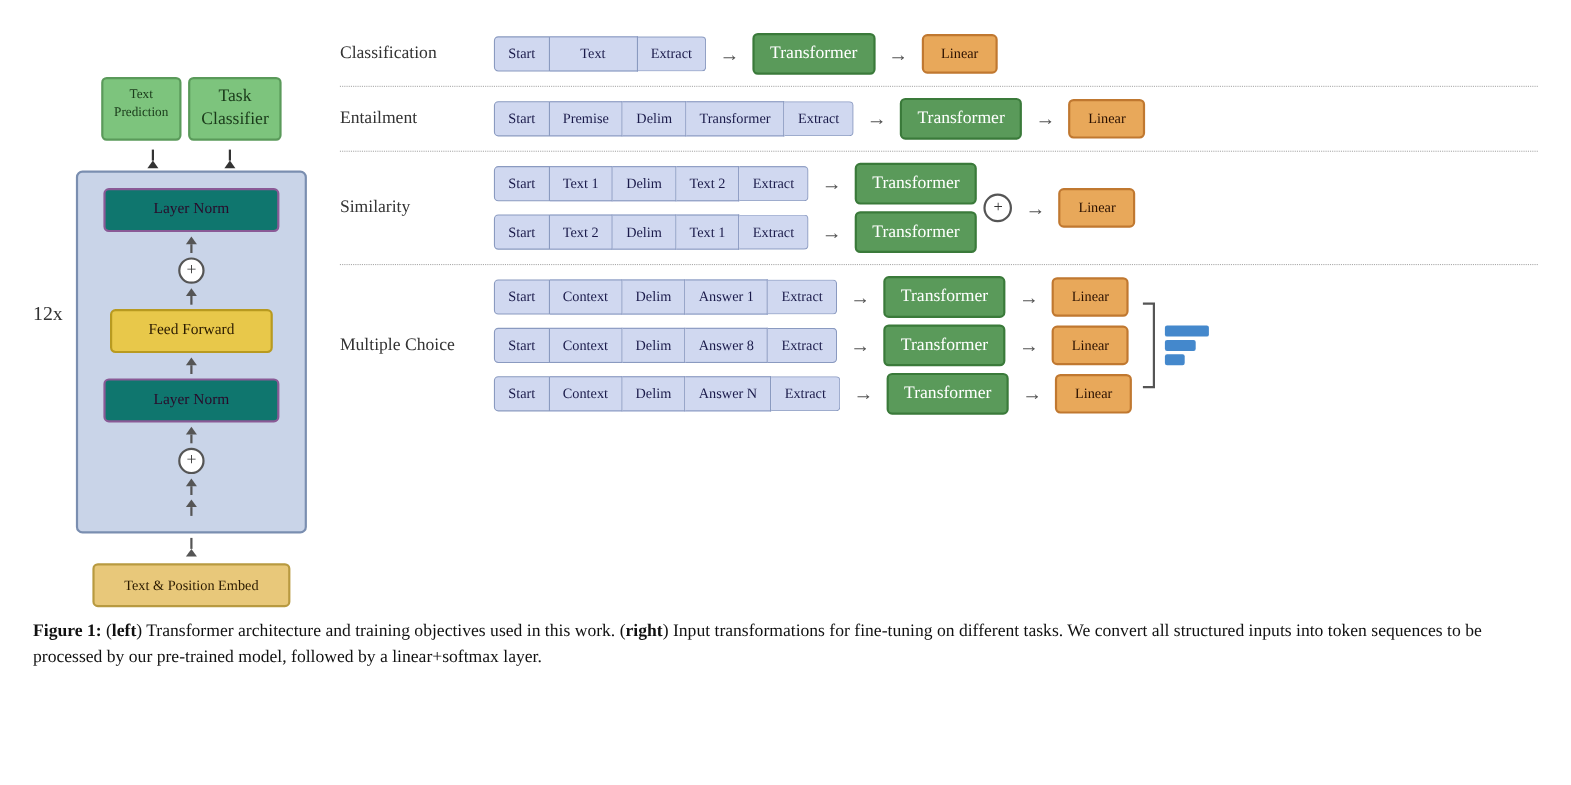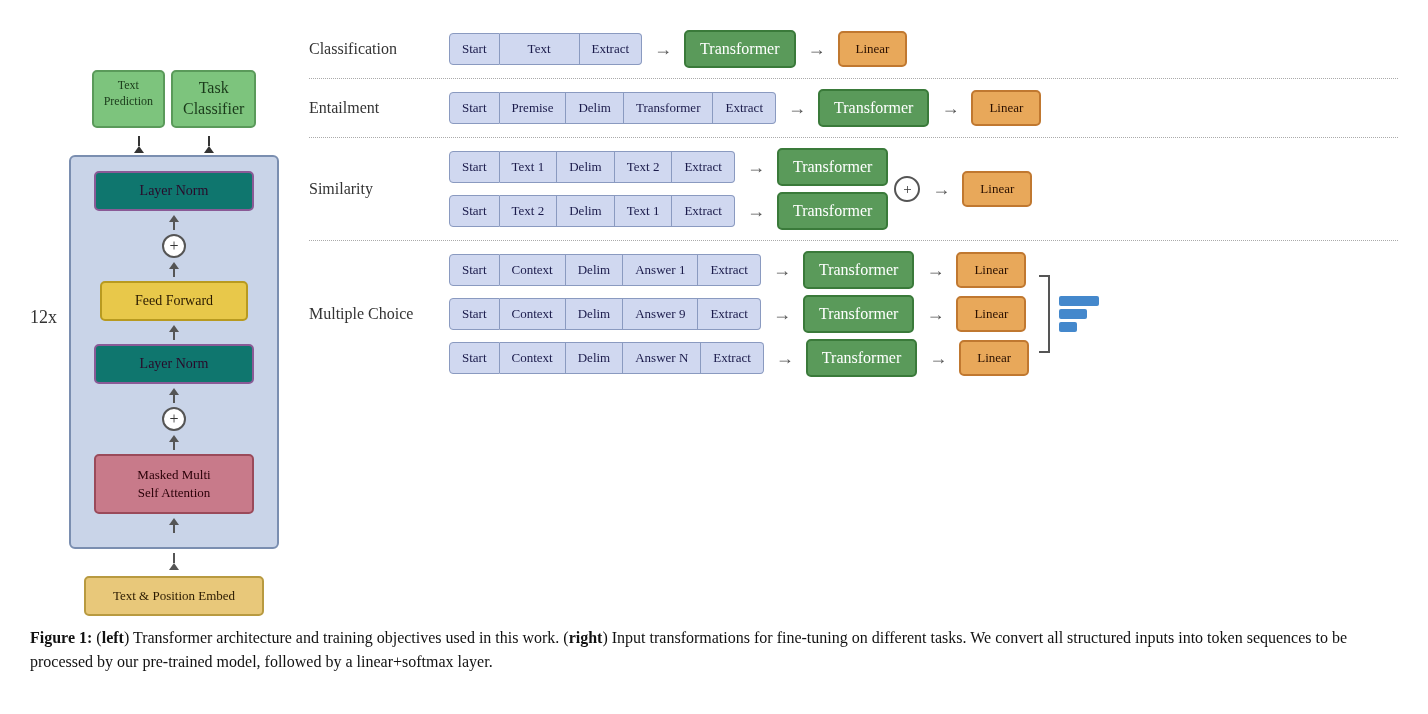--- a/index.html
+++ b/index.html
@@ -333,21 +333,20 @@
             <div style="width:2px;height:8px;background:#555;"></div>
           </div>
 
           <div class="plus-circle">+</div>
 
           <div style="display:flex;flex-direction:column;align-items:center;">
             <div style="width:0;height:0;border-left:5px solid transparent;border-right:5px solid transparent;border-bottom:7px solid #555;"></div>
             <div style="width:2px;height:8px;background:#555;"></div>
           </div>
 
-          <div class="masked-attn-box" style="line-height:1.4;">Masked Multi<br>Self Attention</div>
 
           <div style="display:flex;flex-direction:column;align-items:center;">
             <div style="width:0;height:0;border-left:5px solid transparent;border-right:5px solid transparent;border-bottom:7px solid #555;"></div>
             <div style="width:2px;height:8px;background:#555;"></div>
           </div>
 
         </div>
 
         <div style="display:flex;flex-direction:column;align-items:center;margin-top:4px;">
           <div style="width:2px;height:10px;background:#555;"></div>
@@ -454,21 +453,21 @@
                 <div class="transformer-pill">Transformer</div>
                 <div class="arrow-right">→</div>
                 <div class="linear-pill">Linear</div>
               </div>
 
               <div style="display:flex;flex-direction:row;align-items:center;gap:6px;">
                 <div class="token-sequence">
                   <div class="token-box">Start</div>
                   <div class="token-box">Context</div>
                   <div class="token-box">Delim</div>
-                  <div class="token-box">Answer 9</div>
+                  <div class="token-box">Answer 8</div>
                   <div class="token-box last">Extract</div>
                 </div>
                 <div class="arrow-right">→</div>
                 <div class="transformer-pill">Transformer</div>
                 <div class="arrow-right">→</div>
                 <div class="linear-pill">Linear</div>
               </div>
 
               <div style="display:flex;flex-direction:row;align-items:center;gap:6px;">
                 <div class="token-sequence">

